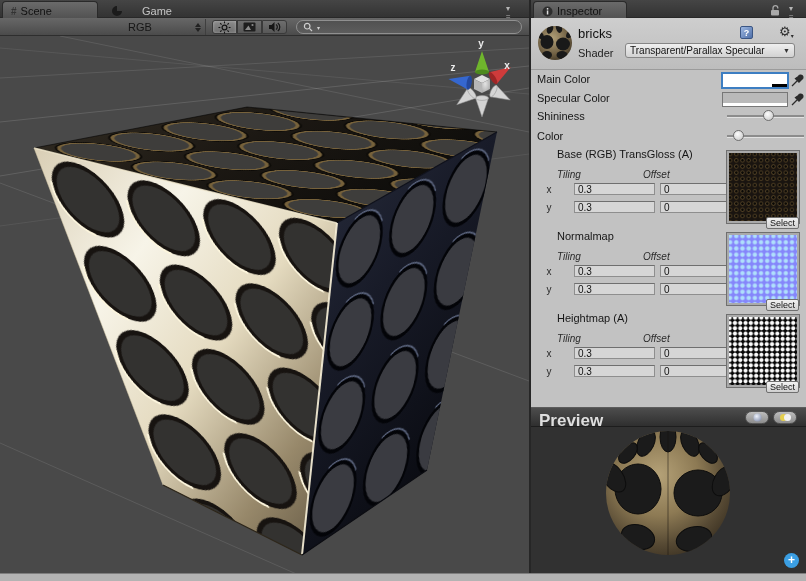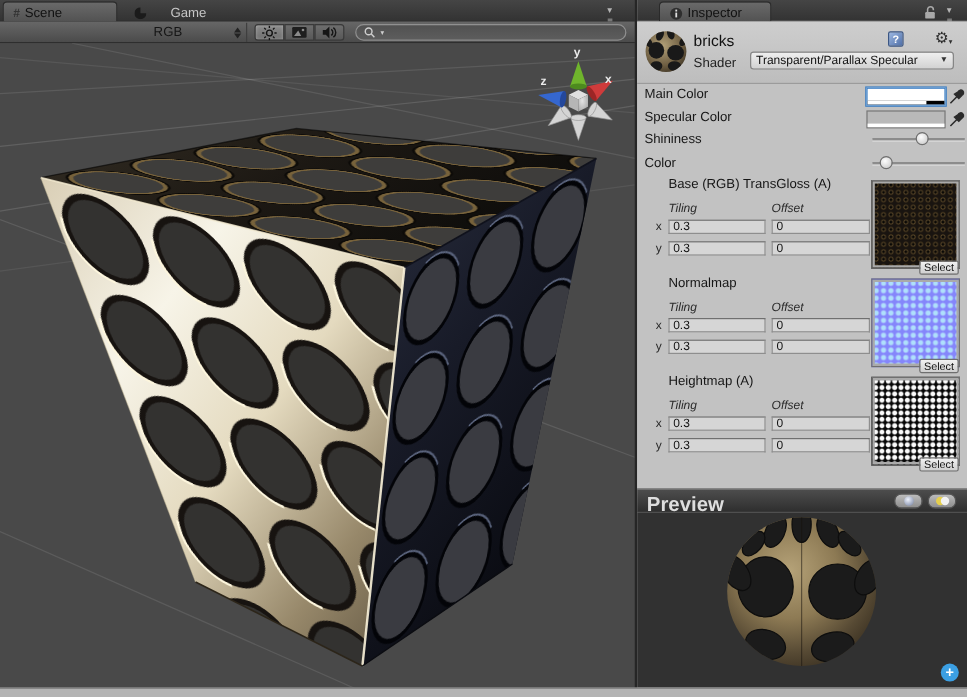--- a/index.html
+++ b/index.html
@@ -58,21 +58,21 @@
   .slider{position:absolute;left:196px;width:77px;height:12px;cursor:pointer;}
   .slider .track{position:absolute;left:0;right:0;top:5px;height:2px;background:#8c8c8c;
       box-shadow:0 1px 0 rgba(255,255,255,.5);}
   .slider .knob{position:absolute;top:0;width:11px;height:11px;margin-left:-5px;border-radius:50%;
       background:radial-gradient(circle at 40% 35%,#fdfdfd,#c4c4c4);border:1px solid #6f6f6f;}
   .tex-section{position:absolute;left:2px;width:267px;height:80px;}
   .tex-title{position:absolute;left:4px;top:0;font-size:11px;color:#161616;padding-left:20px;}
   .tex-head{position:absolute;top:21px;font-size:10px;color:#2a2a2a;font-style:italic;}
   .axis-label{position:absolute;width:10px;text-align:center;font-size:10px;color:#2a2a2a;}
   .mini-input{position:absolute;height:12px;background:#d6d6d6;border:1px solid #8e8e8e;border-top-color:#6f6f6f;
-      font-size:10px;color:#111;padding:0 3px;font-family:"Liberation Sans",sans-serif;outline:none;}
+      font-size:10px;color:#111;padding:0 3px;font-family:"Liberation Sans",sans-serif;outline:none;margin-left:17px;}
   .thumb{position:absolute;left:193px;top:2px;width:74px;height:74px;border:1px solid #6f6f6f;
       box-shadow:0 0 0 2px #aaa inset;cursor:pointer;}
   .thumb-base{background-color:#191410;
       background-image:radial-gradient(circle,#090806 0 1px,#64502f 1.5px,#261d11 2.3px,rgba(25,20,16,0) 2.8px);
       background-size:6.2px 6.2px;}
   .thumb-normal{background-color:#8486fb;
       background-image:radial-gradient(circle,#aee0fb 0 1.5px,#9aa6fb 2.3px,rgba(132,134,251,0) 2.9px);
       background-size:6.2px 6.2px;}
   .thumb-height{background-color:#060606;
       background-image:radial-gradient(circle,#fbfbfb 0 1.6px,rgba(6,6,6,0) 2.5px);
@@ -266,21 +266,21 @@
           <text x="-29" y="-14" font-size="10" font-weight="bold" fill="#ececec" text-anchor="middle">z</text>
         </g>
       </svg>
     </div>
   </div>
 
   <div class="splitter"></div>
 
   <div class="inspector">
     <div class="tabbar">
-      <div class="tab active" style="left:18px;width:94px;align-items:center;">
+      <div class="tab active" style="left:2px;width:94px;align-items:center;">
         <svg width="11" height="11" viewBox="0 0 11 11">
           <circle cx="5.5" cy="5.5" r="5" fill="#2e2e2e"></circle>
           <rect x="4.8" y="4.5" width="1.5" height="4" fill="#ddd"></rect>
             <rect x="4.8" y="2" width="1.5" height="1.6" fill="#ddd"></rect>
         </svg>
         <span>Inspector</span>
       </div>
       <svg class="lock" style="left:239px;" width="10" height="12" viewBox="0 0 10 12">
         <rect x="1" y="6" width="8" height="5.5" rx="1" fill="#a9a9a9"></rect>
         <path d="M3,6 V4 a2.4,2.4 0 0 1 4.8,0 V4.6" fill="none" stroke="#a9a9a9" stroke-width="1.3"></path>

